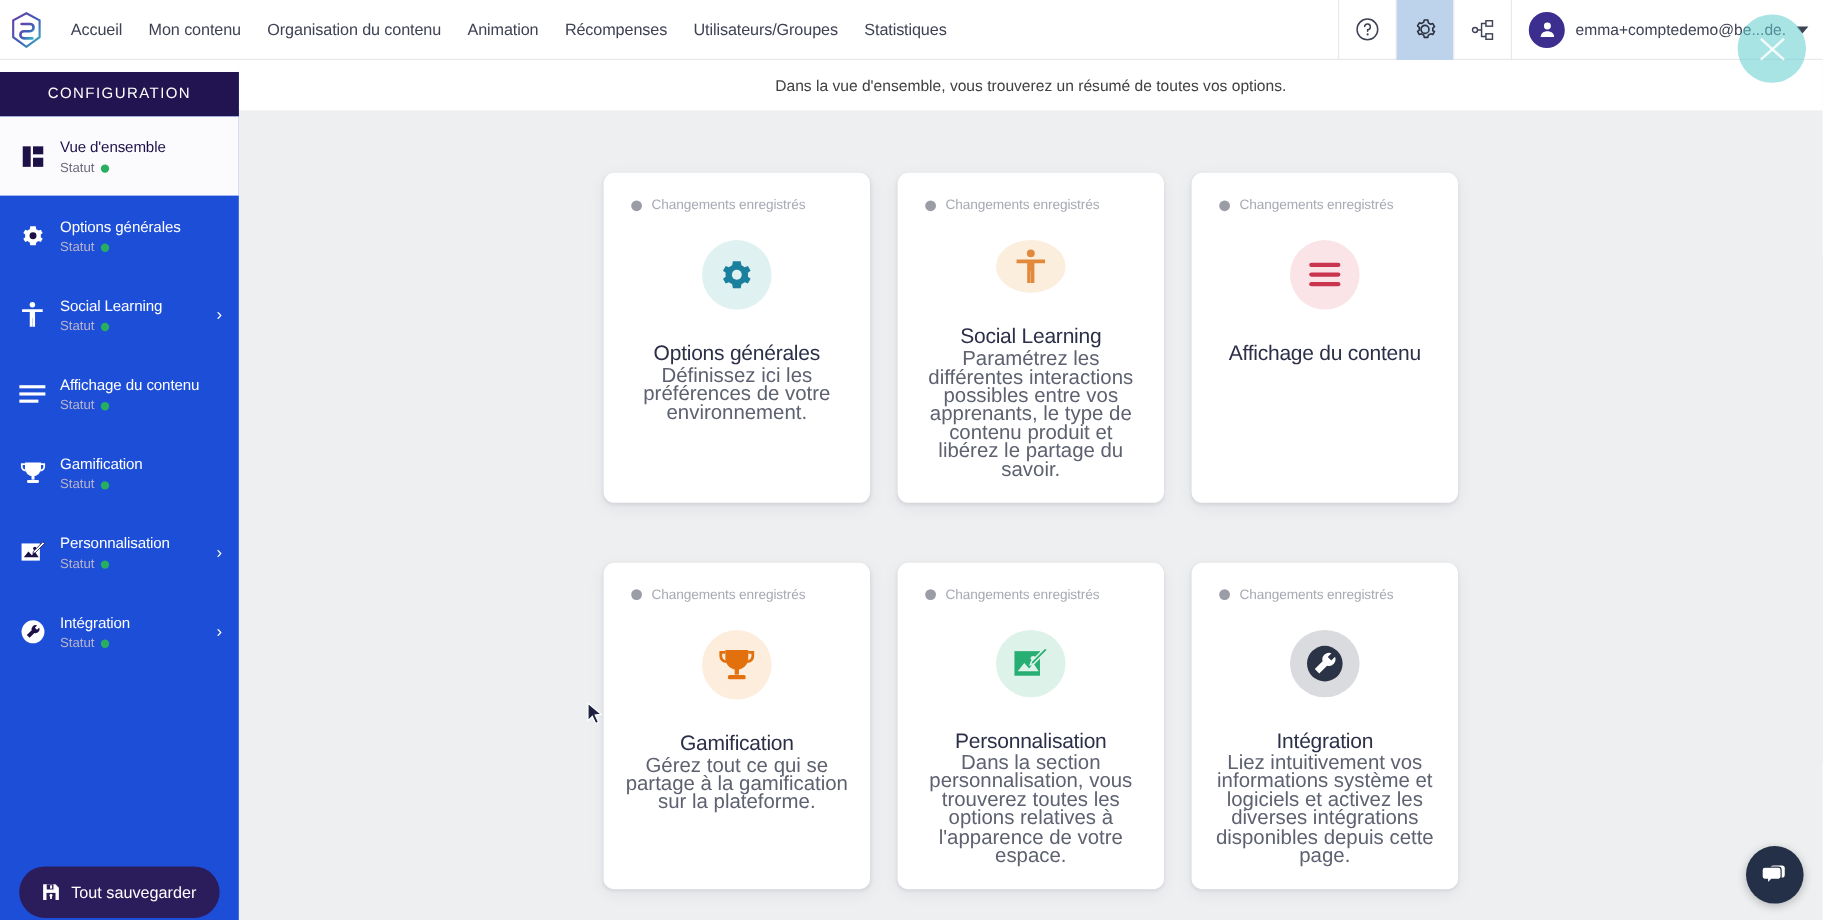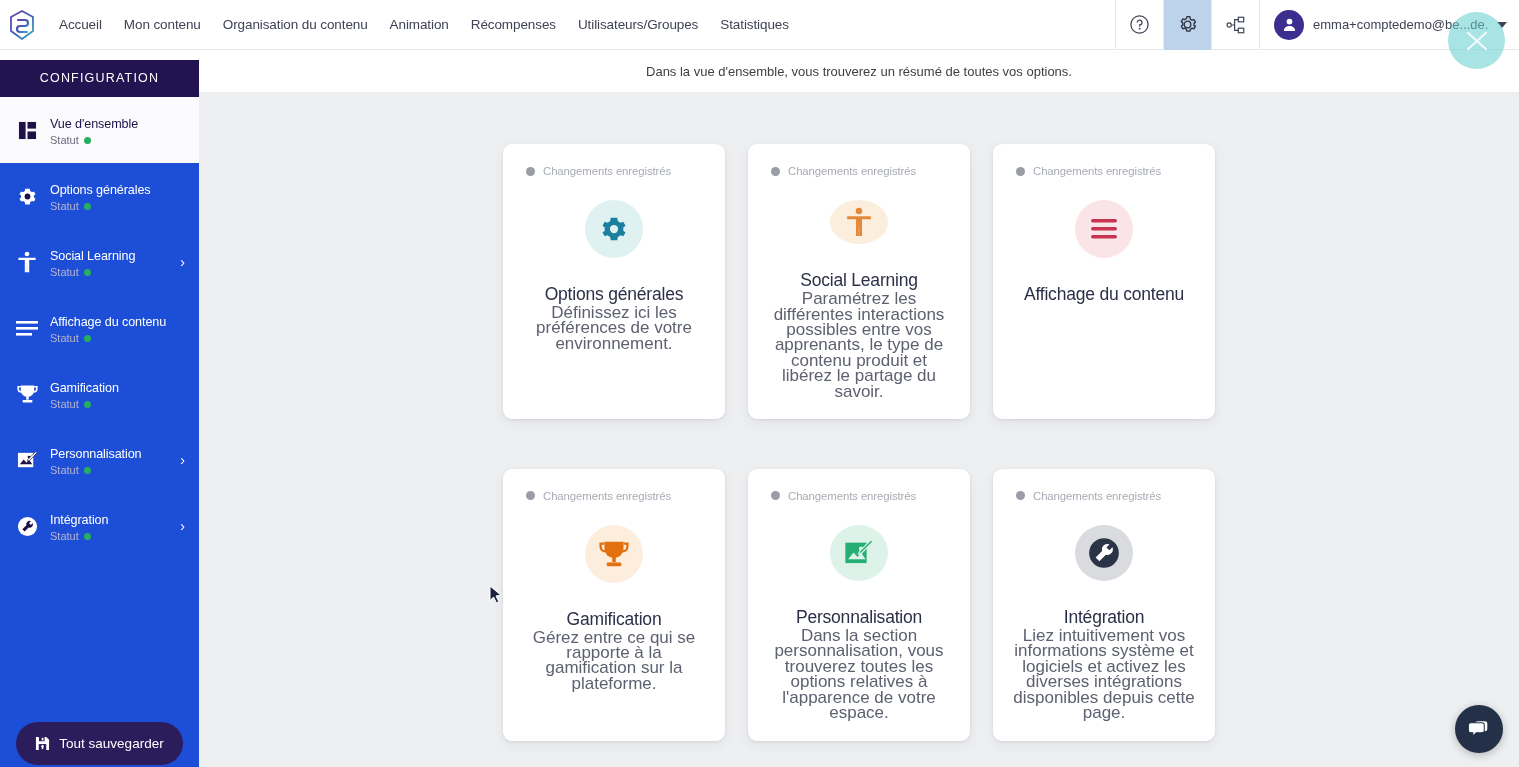--- a/index.html
+++ b/index.html
@@ -453,21 +453,21 @@
           </div>
           <div class="card-ico" style="background:#fceddd">
             <svg width="30" height="28" viewBox="0 0 22 20">
               <path d="M4 1h14v5a7 7 0 0 1-14 0z" fill="#e2700d"></path>
               <path d="M4 2.4H1.2v2.2a3.4 3.4 0 0 0 3.4 3.4M18 2.4h2.8v2.2a3.4 3.4 0 0 1-3.4 3.4" fill="none" stroke="#e2700d" stroke-width="1.7"></path>
               <rect x="9.7" y="11.6" width="2.6" height="4.4" fill="#e2700d"></rect>
               <rect x="5.6" y="16.2" width="10.8" height="2.7" rx="1" fill="#e2700d"></rect>
             </svg>
           </div>
           <div class="card-title">Gamification</div>
-          <div class="card-desc">Gérez entre ce qui se rapporte à la gamification sur la plateforme.</div>
+          <div class="card-desc">Gérez tout ce qui se partage à la gamification sur la plateforme.</div>
         </div>
 
         <div class="card row2">
           <div class="card-flag">
             <span class="flag-dot"></span>
             <span class="flag-txt">Changements enregistrés</span>
           </div>
           <div class="card-ico" style="background:#ddf3e9">
             <svg width="30" height="30" viewBox="0 0 22 22">
               <rect x="1" y="3.4" width="15.6" height="15" fill="#27ae72"></rect>

